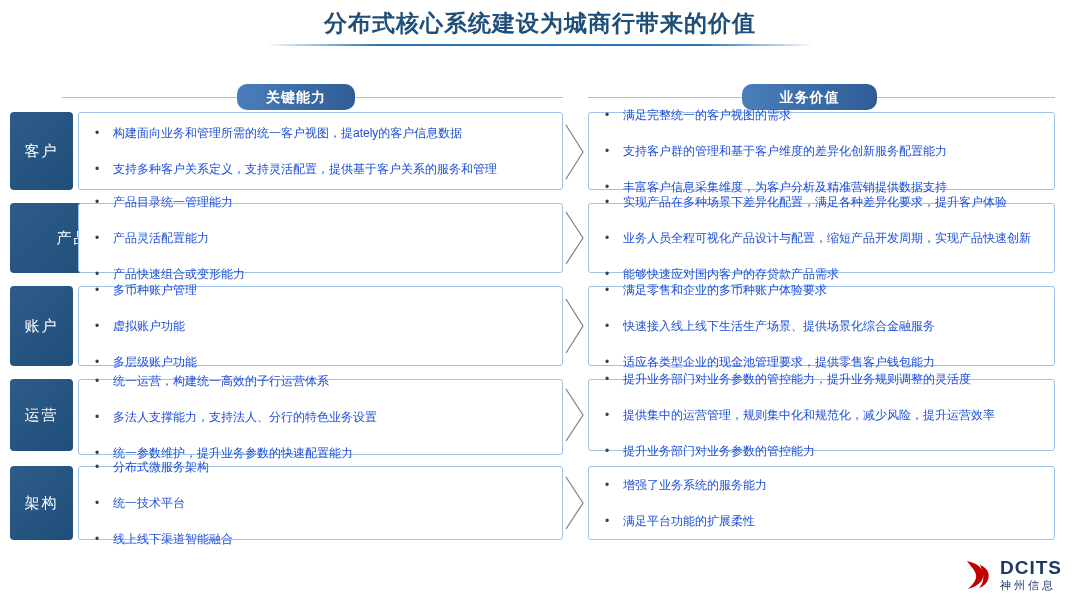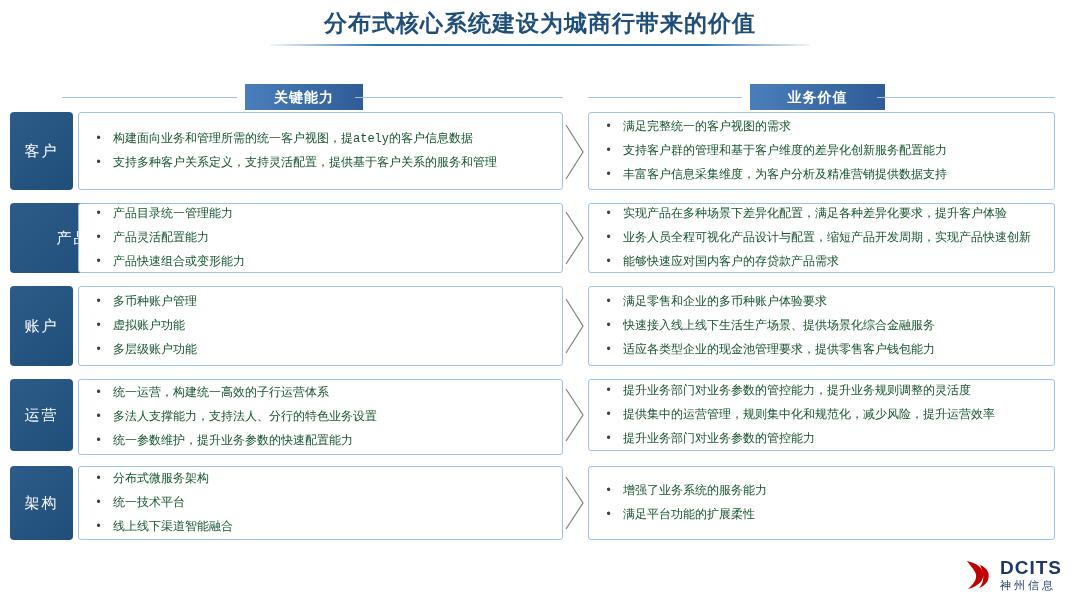--- a/index.html
+++ b/index.html
@@ -49,22 +49,21 @@
   .col-header {
     position: absolute;
     height: 26px;
     line-height: 26px;
     text-align: center;
     color: #ffffff;
     font-size: 14px;
     font-weight: bold;
     letter-spacing: 1px;
     background: linear-gradient(to right, #4a7ebb, #2f5c96);
-    border-radius: 0;
-    margin-left: 8px;
+    border-radius: 10px;
   }
   .col-header.left {
     left: 237px;
     top: 84px;
     width: 118px;
   }
   .col-header.right {
     left: 742px;
     top: 84px;
     width: 135px;
@@ -115,24 +114,23 @@
     padding: 0;
     height: 100%;
     display: flex;
     flex-direction: column;
     justify-content: center;
   }
   .bullets li {
     position: relative;
     font-size: 12px;
     line-height: 20px;
-    color: #14532d;
+    color: #1d4ed8;
     padding-left: 34px;
-    margin: 2px 0;
-    font-family: Liberation Mono, monospace;
+    margin: 8px 0;
   }
   .bullets li:before {
     content: "•";
     position: absolute;
     left: 16px;
     top: 0;
     color: #404040;
     font-size: 12px;
   }
   

